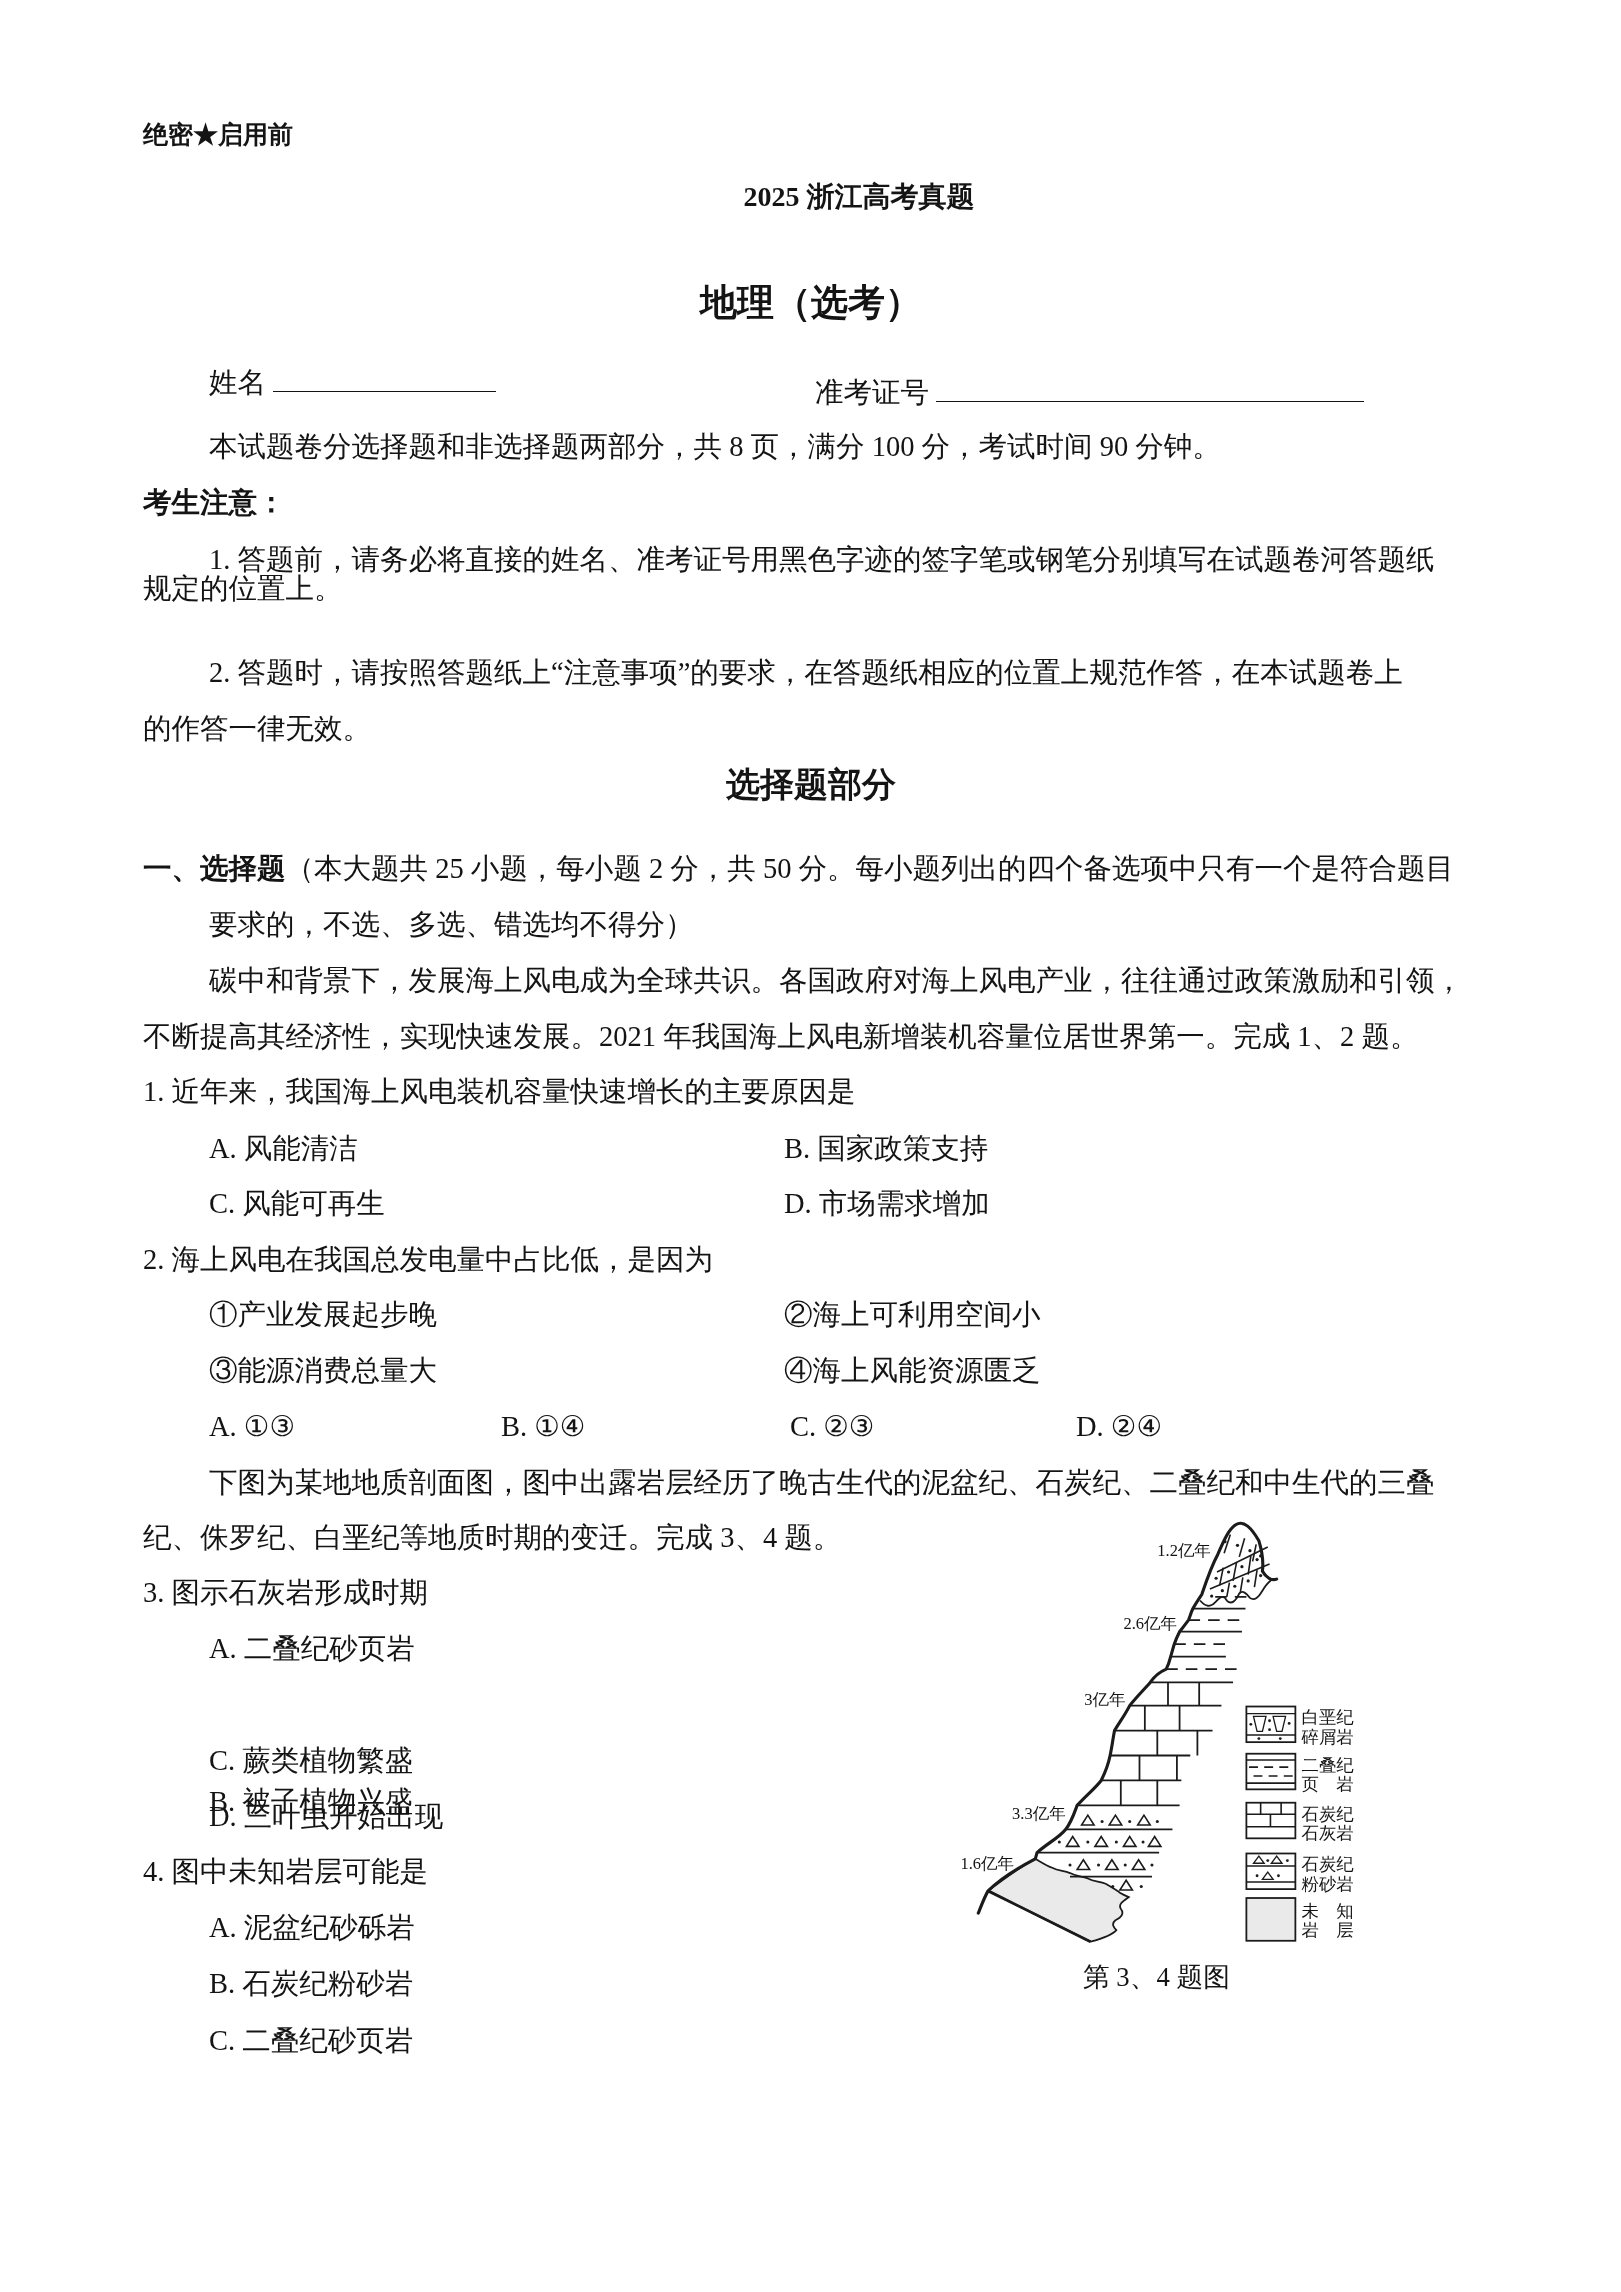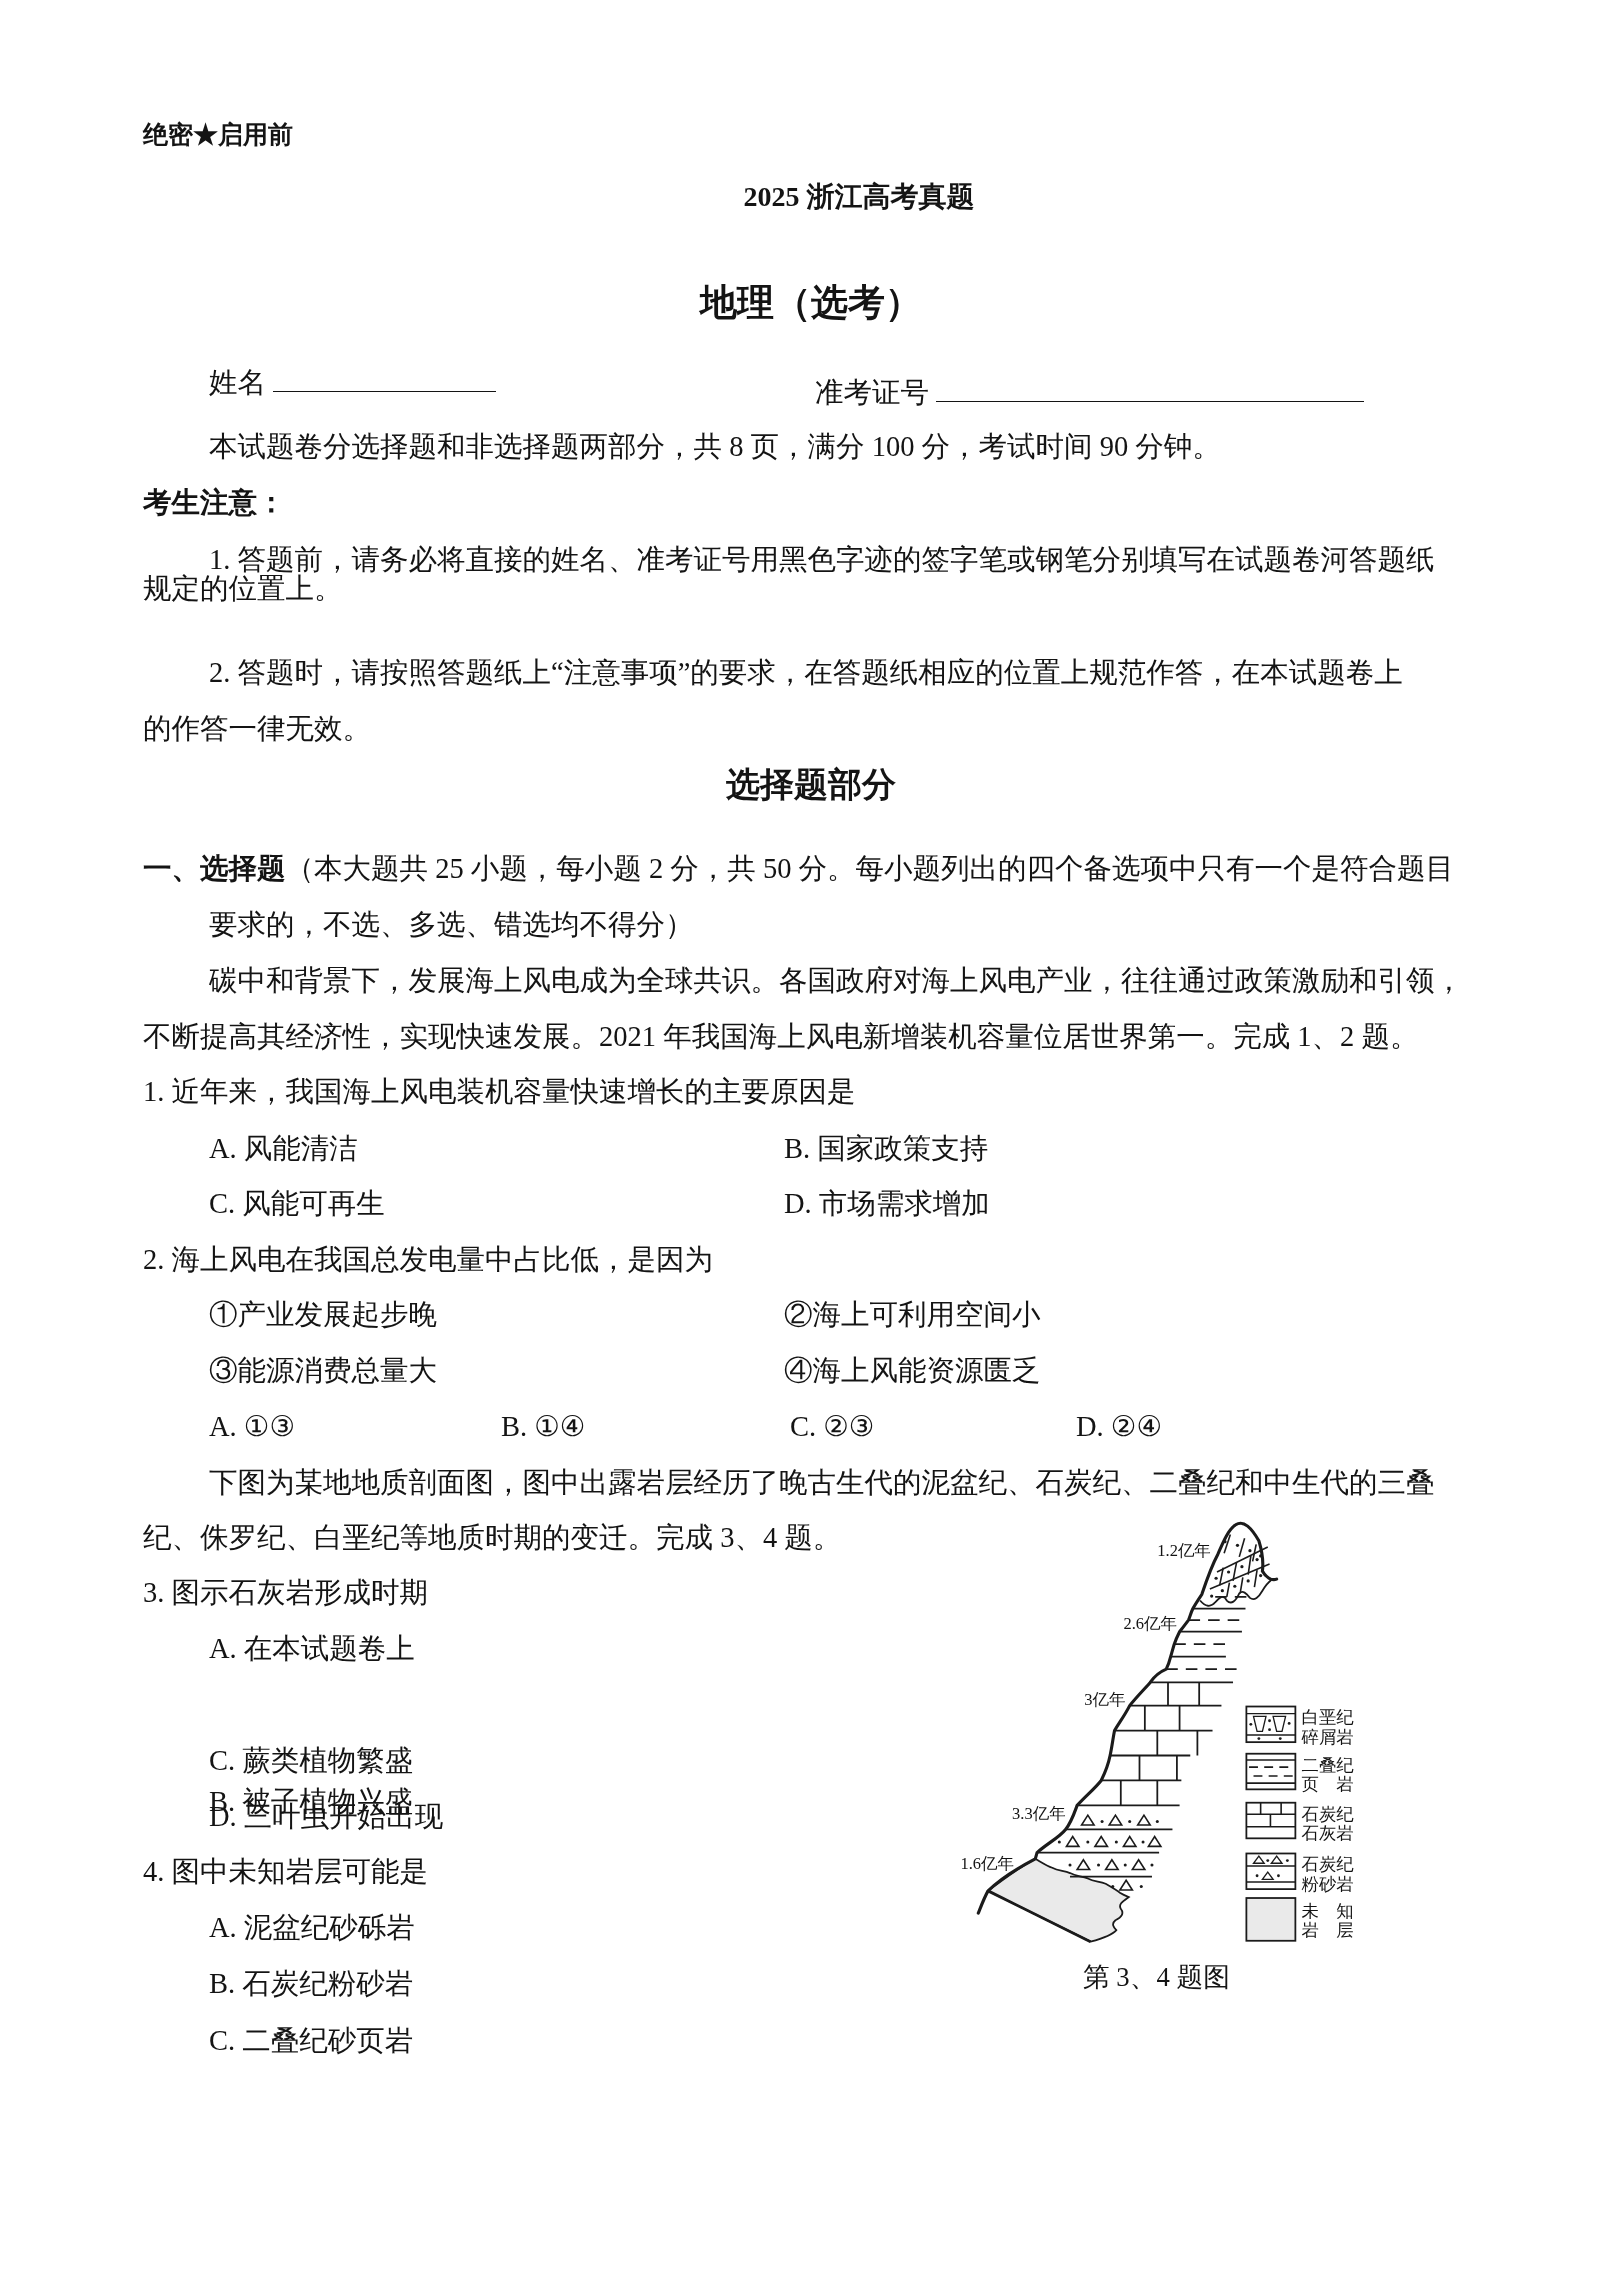--- a/index.html
+++ b/index.html
@@ -58,21 +58,21 @@
   <div class="ln" style="left:209px;top:1355px;">③能源消费总量大</div>
   <div class="ln" style="left:784px;top:1355px;">④海上风能资源匮乏</div>
   <div class="ln" style="left:209px;top:1411px;">A. ①③</div>
   <div class="ln" style="left:501px;top:1411px;">B. ①④</div>
   <div class="ln" style="left:790px;top:1411px;">C. ②③</div>
   <div class="ln" style="left:1076px;top:1411px;">D. ②④</div>
 
   <div class="ln" style="left:209px;top:1467px;">下图为某地地质剖面图，图中出露岩层经历了晚古生代的泥盆纪、石炭纪、二叠纪和中生代的三叠</div>
   <div class="ln" style="left:143px;top:1522px;">纪、侏罗纪、白垩纪等地质时期的变迁。完成 3、4 题。</div>
   <div class="ln" style="left:143px;top:1577px;text-align:center;">3. 图示石灰岩形成时期</div>
-  <div class="ln" style="left:209px;top:1633px;">A. 在本试题卷上</div>
+  <div class="ln" style="left:209px;top:1633px;">A. 二叠纪砂页岩</div>
   <div class="ln" style="left:209px;top:1786px;">B. 被子植物兴盛</div>
   <div class="ln" style="left:209px;top:1745px;">C. 蕨类植物繁盛</div>
   <div class="ln" style="left:209px;top:1801px;">D. 三叶虫开始出现</div>
   <div class="ln" style="left:143px;top:1856px;">4. 图中未知岩层可能是</div>
   <div class="ln" style="left:209px;top:1912px;">A. 泥盆纪砂砾岩</div>
   <div class="ln" style="left:209px;top:1968px;">B. 石炭纪粉砂岩</div>
   <div class="ln" style="left:209px;top:2025px;">C. 二叠纪砂页岩</div>
 
   <svg style="position:absolute;left:945px;top:1515px;" width="446" height="481" viewBox="0 0 500 540">
 

